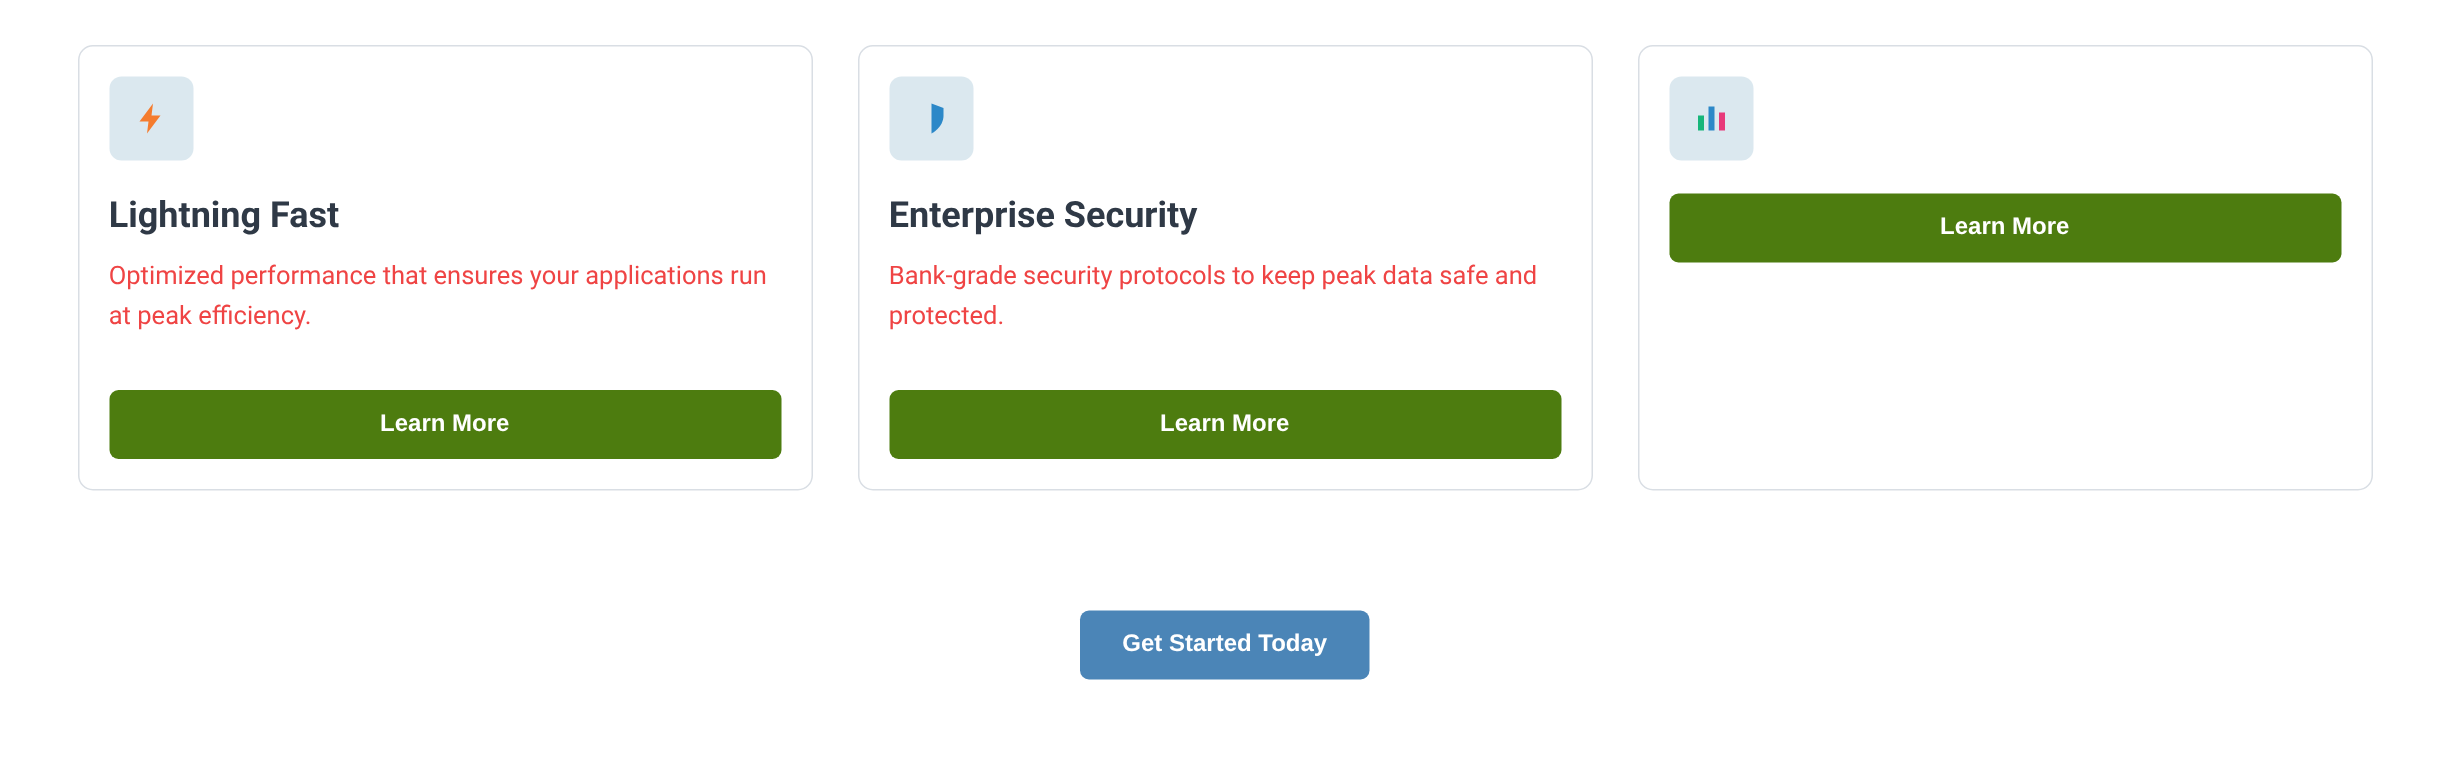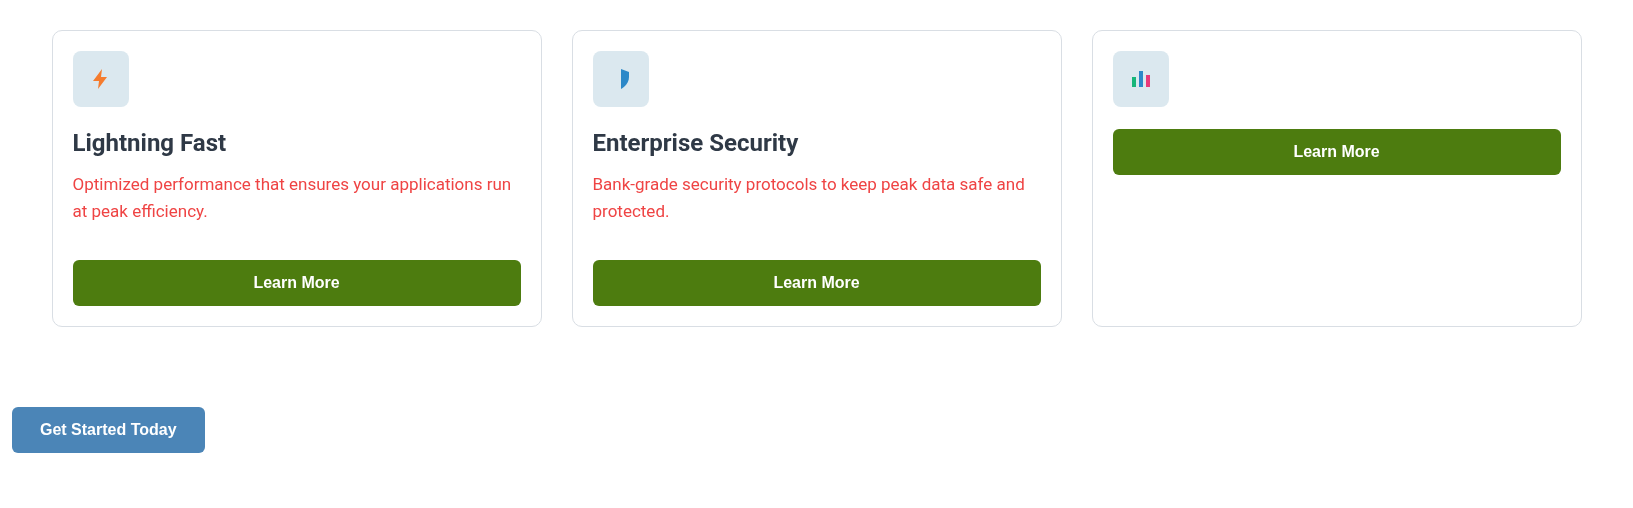--- a/index.html
+++ b/index.html
@@ -58,21 +58,21 @@
       background: #4d7c0f;
       color: #ffffff;
       border: none;
       border-radius: 6px;
       font-size: 16px;
       font-weight: 600;
       cursor: pointer;
     }
     .cta-container {
       display: flex;
-      justify-content: flex-start;
+      justify-content: center;
     }
     .cta-button {
       padding: 14px 28px;
       background: #4b85b7;
       color: #ffffff;
       border: none;
       border-radius: 6px;
       font-size: 16px;
       font-weight: 600;
       cursor: pointer;

